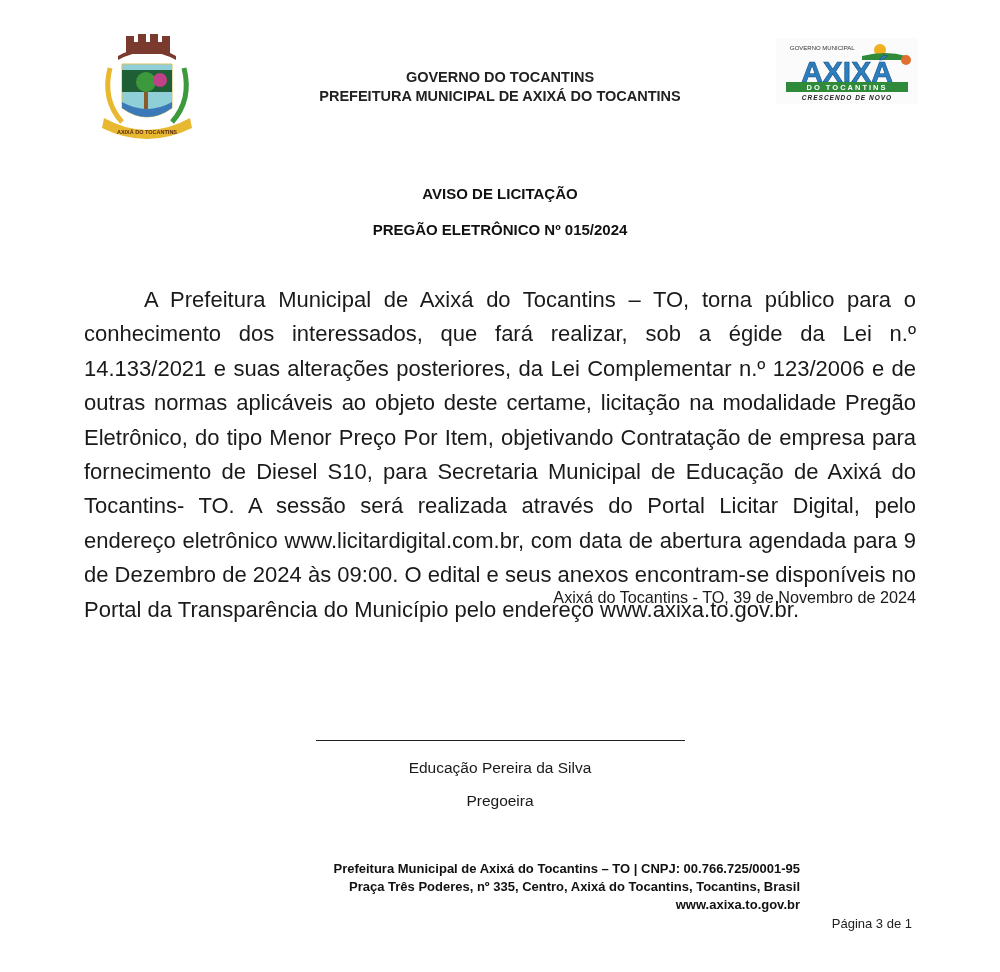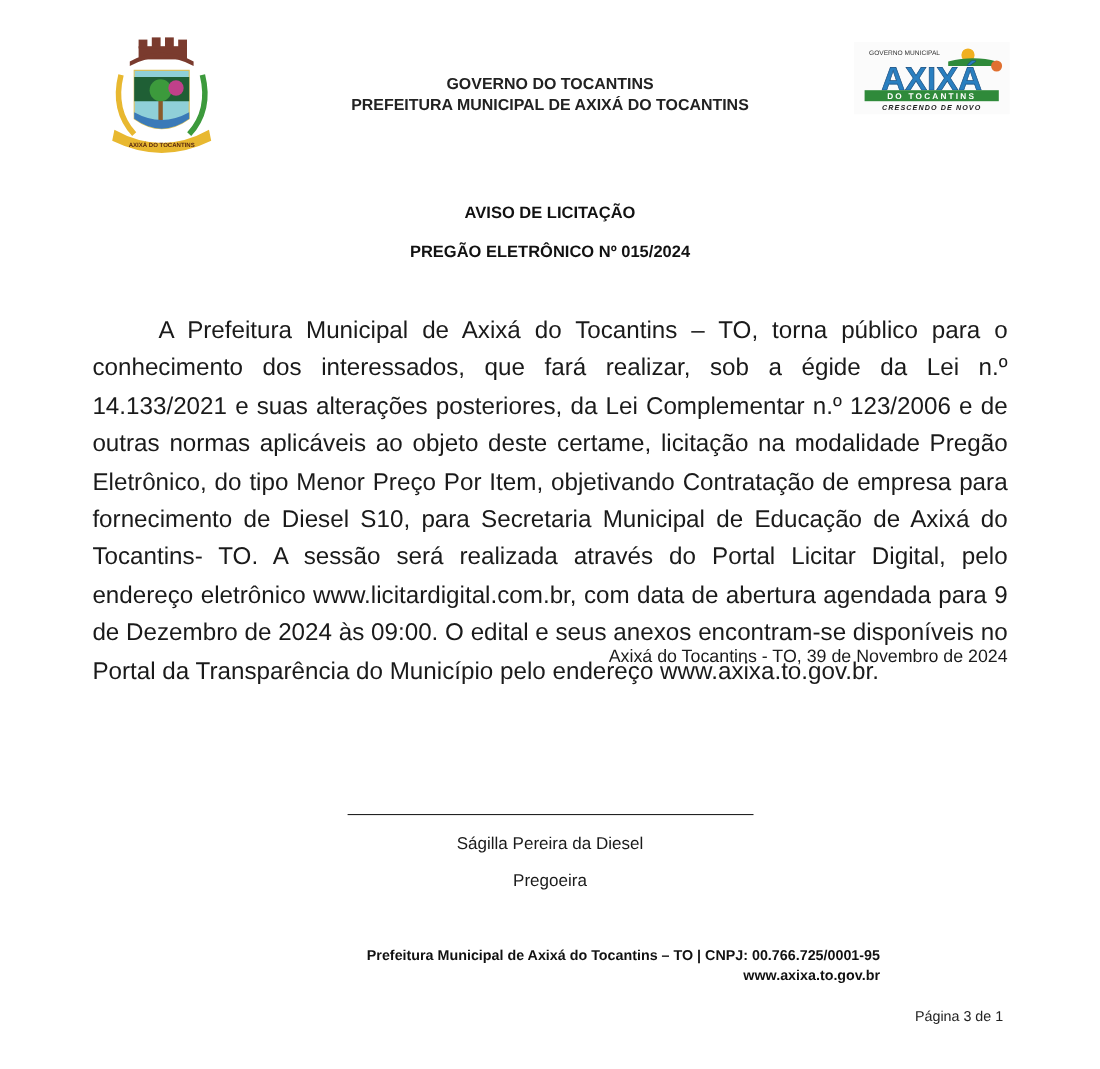--- a/index.html
+++ b/index.html
@@ -78,21 +78,22 @@
   <div>PREGÃO ELETRÔNICO Nº 015/2024</div>
 </div>
 
 <div class="body-text">
   <p>A Prefeitura Municipal de Axixá do Tocantins – TO, torna público para o conhecimento dos interessados, que fará realizar, sob a égide da Lei n.º 14.133/2021 e suas alterações posteriores, da Lei Complementar n.º 123/2006 e de outras normas aplicáveis ao objeto deste certame, licitação na modalidade  Pregão Eletrônico, do tipo Menor Preço Por Item, objetivando Contratação de empresa para fornecimento de Diesel S10, para Secretaria Municipal de Educação de Axixá do Tocantins- TO. A sessão será realizada através do Portal Licitar Digital, pelo endereço eletrônico www.licitardigital.com.br, com data de abertura agendada para 9 de Dezembro de 2024 às 09:00. O edital e seus anexos encontram-se disponíveis no Portal da Transparência do Município pelo endereço www.axixa.to.gov.br.</p>
 </div>
 
 <div class="date-line">Axixá do Tocantins - TO, 39 de Novembro de 2024</div>
 
 <div class="sig-line"></div>
-<div class="sig-name">Ságilla Pereira da Diesel</div>
+<div class="sig-name">Educação Pereira da Silva</div>
 <div class="sig-role">Pregoeira</div>
 
 <div class="footer">
   <div>Prefeitura Municipal de Axixá do Tocantins – TO | CNPJ: 00.766.725/0001-95</div>
+  <div>Praça Três Poderes, nº 335, Centro, Axixá do Tocantins, Tocantins, Brasil</div>
   <div>www.axixa.to.gov.br</div>
 </div>
 
 <div class="page-num">Página 3 de 1</div>
 
 </body></html>

